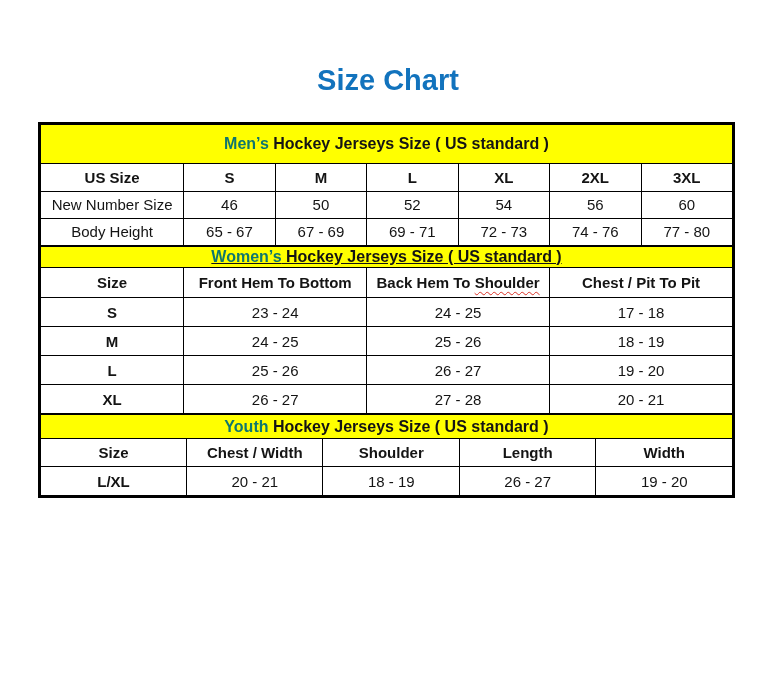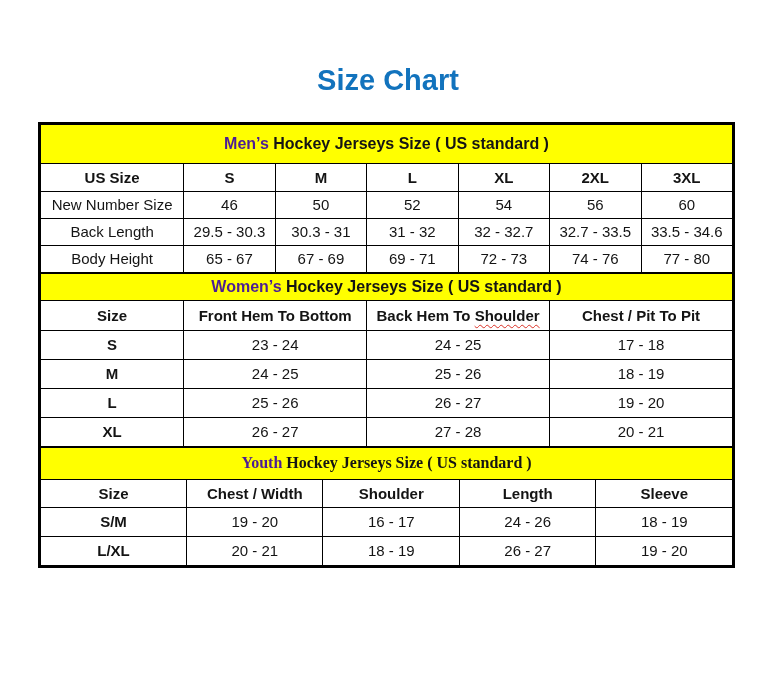--- a/index.html
+++ b/index.html
@@ -47,29 +47,29 @@
   }
   th { font-weight: 700; text-align: center; }
   td.lbl-plain { font-weight: 400; }
   td.lbl-bold  { font-weight: 700; }
 
   .cap-cell {
     background: #FFFF00;
     font-weight: 700;
     font-size: 16px;
   }
-  .red-word { color: #4c1d95; }
+  .red-word { color: #0f766e; }
 
   .mens   .cap-row  { height: 39px; }
   .mens   .hdr-row  { height: 28px; }
   .mens   .data-row { height: 27px; }
-  .womens .cap-row  { height: 27px; }
+  .womens .cap-row  { height: 21px; text-decoration: underline; }
   .womens .hdr-row  { height: 30px; }
   .womens .data-row { height: 29px; }
-  .youth  .cap-row  { height: 32px; font-family: Liberation Serif, serif; }
+  .youth  .cap-row  { height: 24px; }
   .youth  .hdr-row  { height: 28px; }
   .youth  .data-row { height: 29px; }
 
   .squiggle {
     text-decoration-line: underline;
     text-decoration-style: wavy;
     text-decoration-color: #D93025;
     text-decoration-thickness: 1px;
     text-underline-offset: 3px;
   }
@@ -109,29 +109,20 @@
         <tr class="data-row">
           <td class="lbl-plain">New Number Size</td>
           <td>46</td>
           <td>50</td>
           <td>52</td>
           <td>54</td>
           <td>56</td>
           <td>60</td>
         </tr>
         <tr class="data-row">
-          <td class="lbl-plain">Back Length</td>
-          <td>29.5 - 30.3</td>
-          <td>30.3 - 31</td>
-          <td>31 - 32</td>
-          <td>32 - 32.7</td>
-          <td>32.7 - 33.5</td>
-          <td>33.5 - 34.6</td>
-        </tr>
-        <tr class="data-row">
           <td class="lbl-plain">Body Height</td>
           <td>65 - 67</td>
           <td>67 - 69</td>
           <td>69 - 71</td>
           <td>72 - 73</td>
           <td>74 - 76</td>
           <td>77 - 80</td>
         </tr>
       </tbody>
     </table>
@@ -190,28 +181,21 @@
       </colgroup>
       <tbody>
         <tr class="cap-row">
           <td class="cap-cell" colspan="5"><span class="red-word">Youth</span><span> Hockey Jerseys Size ( US standard )</span></td>
         </tr>
         <tr class="hdr-row">
           <th>Size</th>
           <th>Chest / Width</th>
           <th>Shoulder</th>
           <th>Length</th>
-          <th>Sleeve</th>
-        </tr>
-        <tr class="data-row">
-          <td class="lbl-bold">S/M</td>
-          <td>19 - 20</td>
-          <td>16 - 17</td>
-          <td>24 - 26</td>
-          <td>18 - 19</td>
+          <th>Width</th>
         </tr>
         <tr class="data-row">
           <td class="lbl-bold">L/XL</td>
           <td>20 - 21</td>
           <td>18 - 19</td>
           <td>26 - 27</td>
           <td>19 - 20</td>
         </tr>
       </tbody>
     </table>

